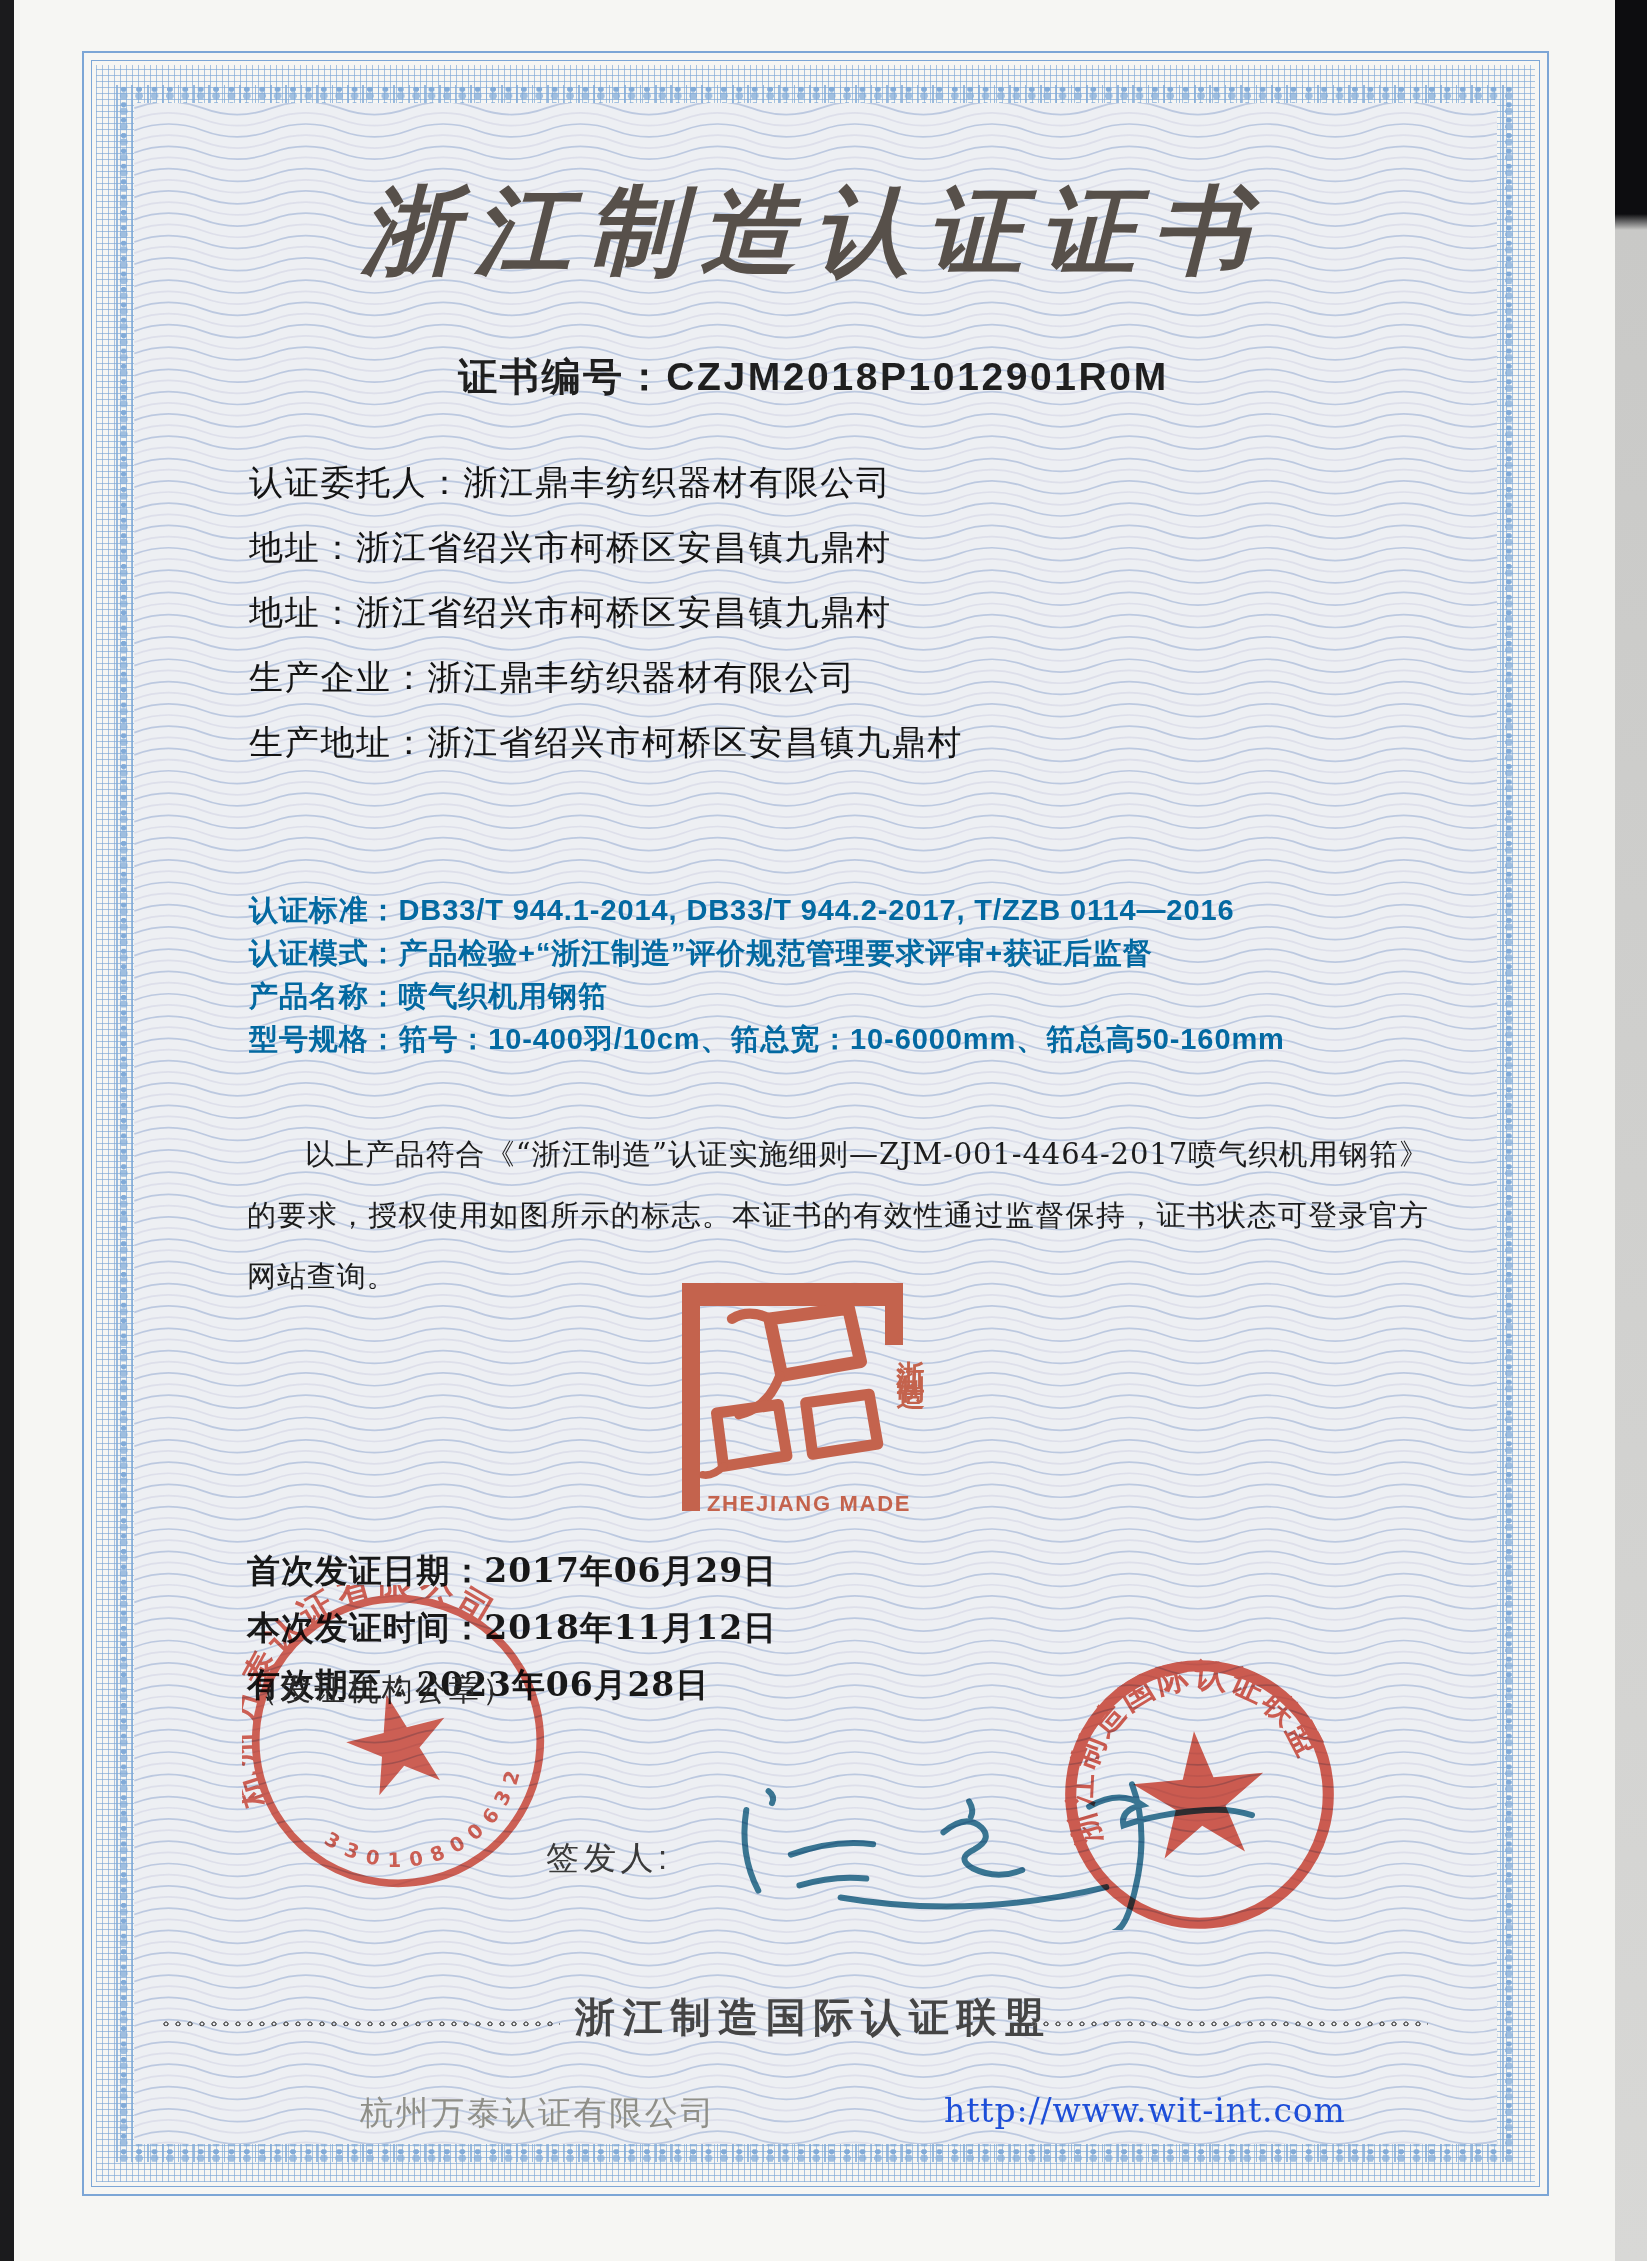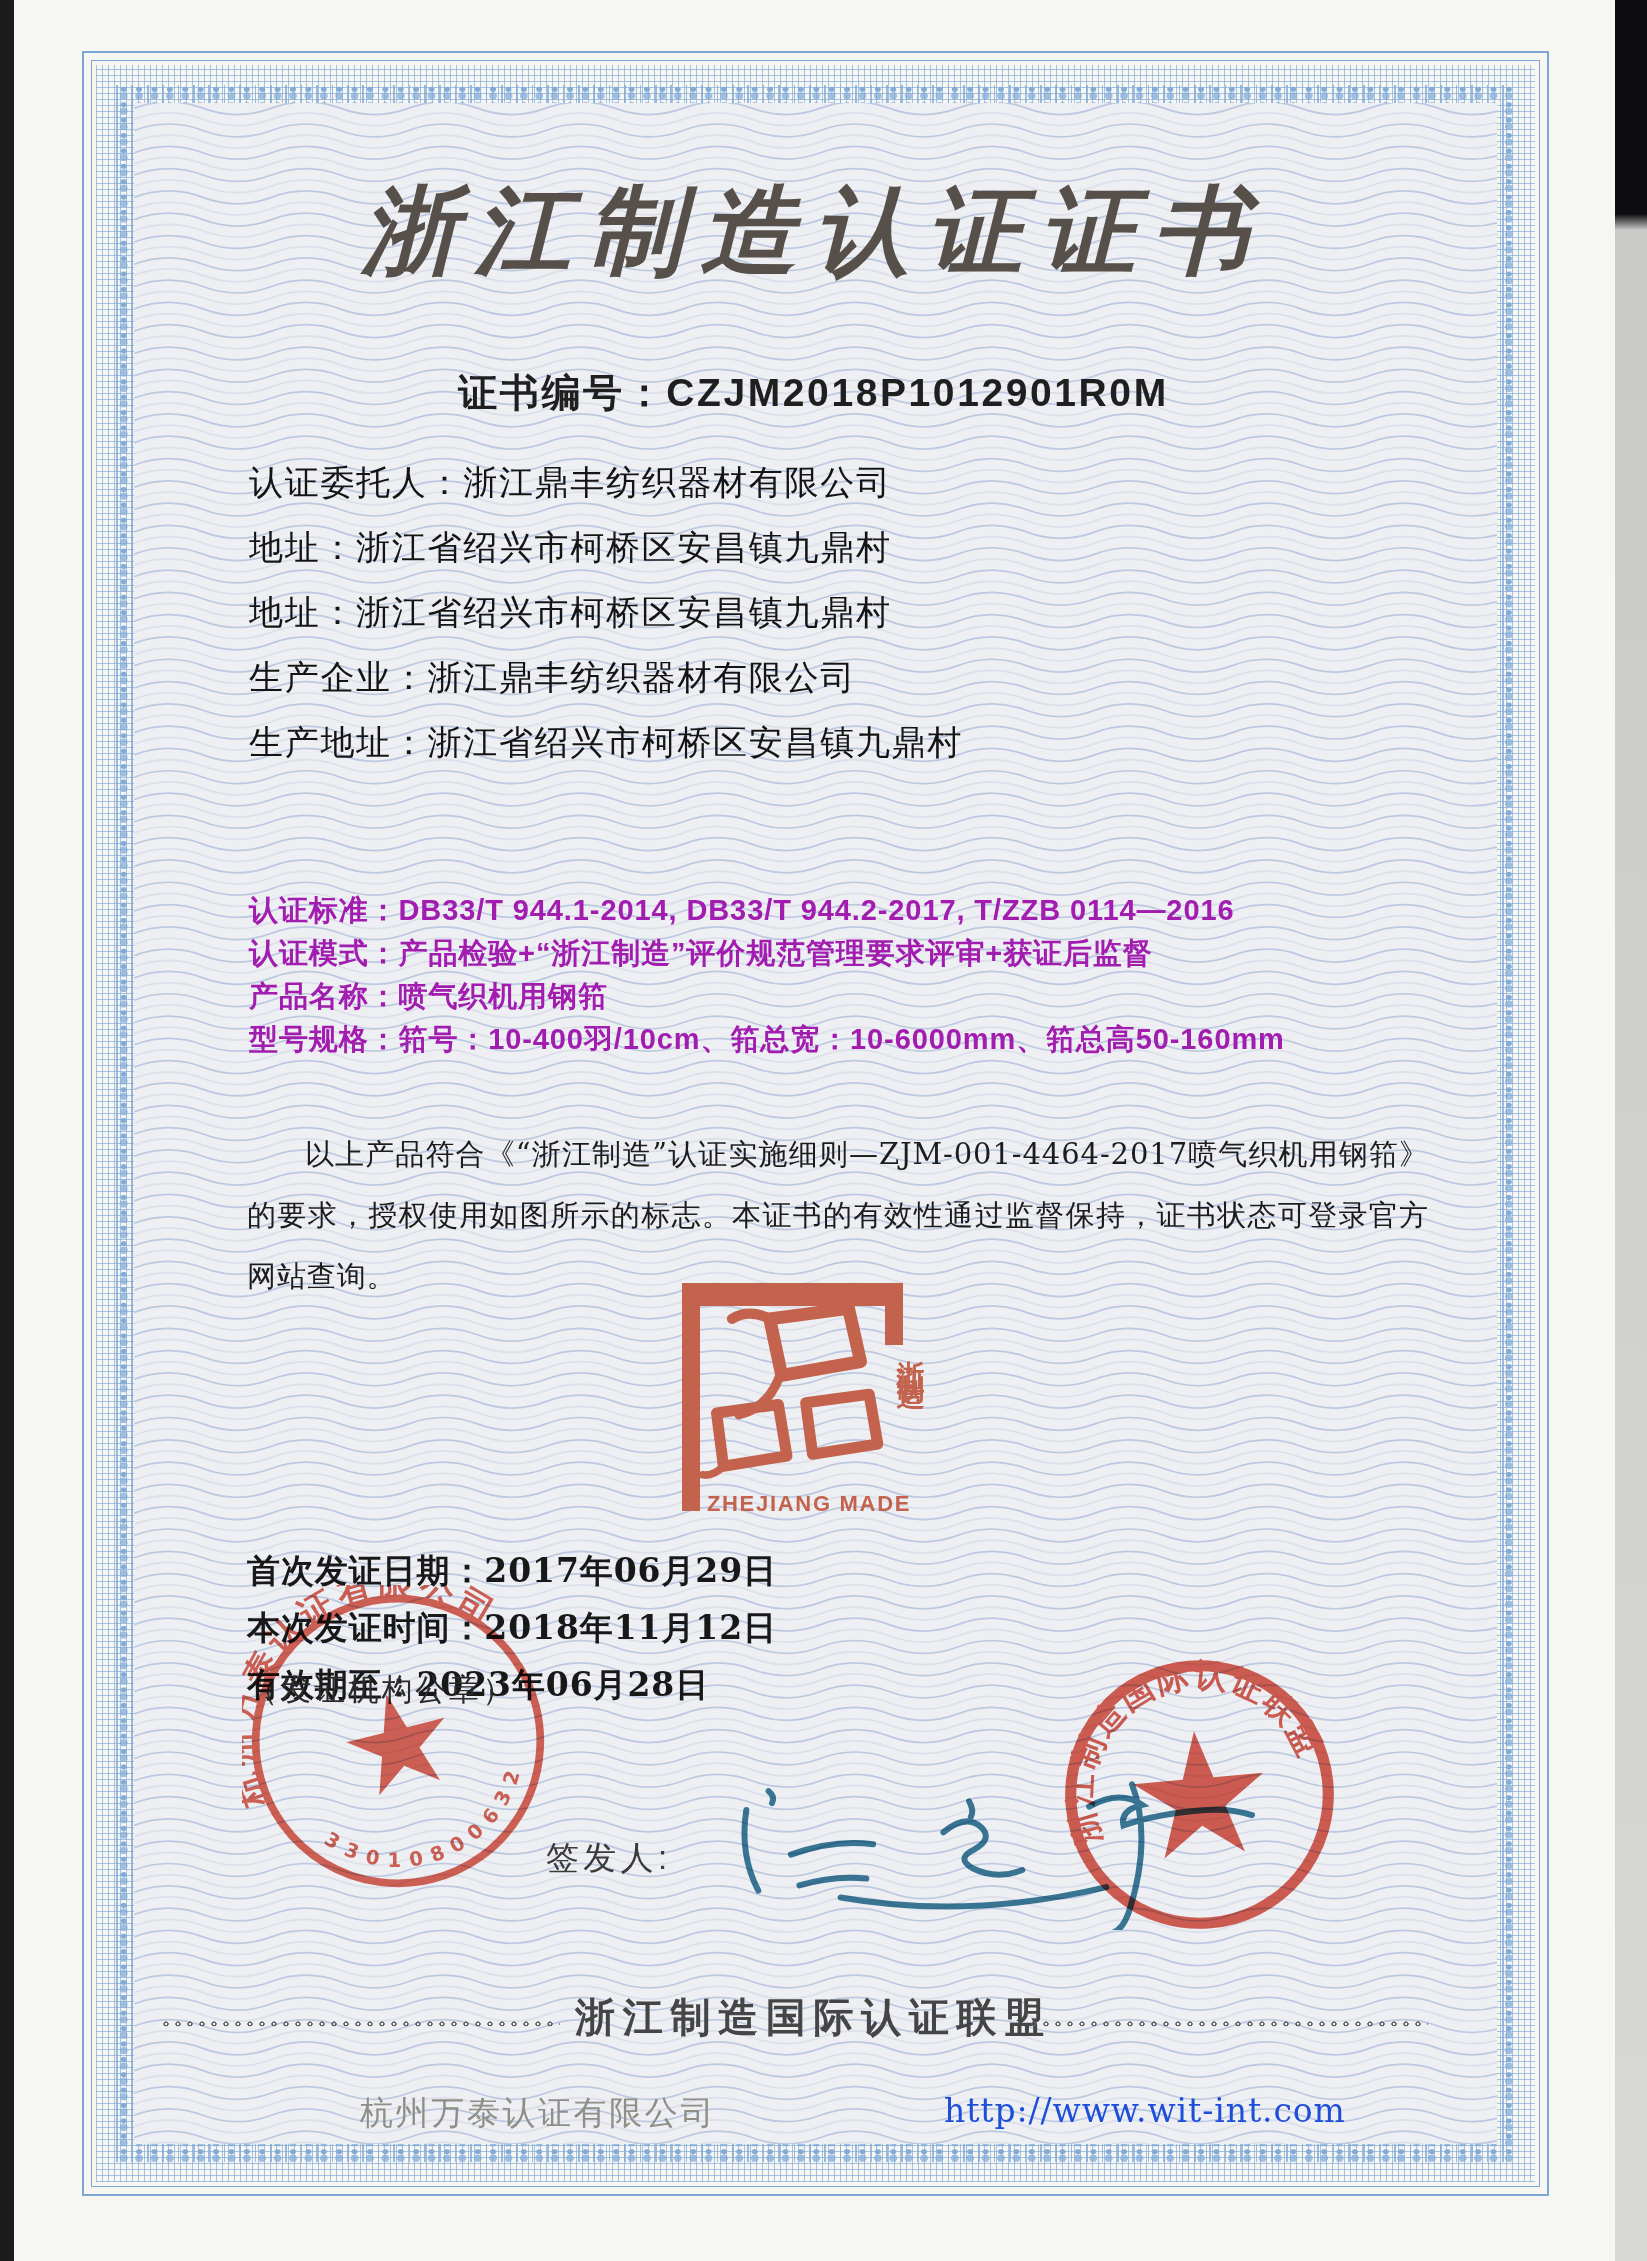--- a/index.html
+++ b/index.html
@@ -24,25 +24,25 @@
       repeating-linear-gradient(90deg, rgba(130,171,216,.8) 0 1.7px, rgba(130,171,216,0) 1.7px 15.4px);
     background-size:15.4px 15.4px,15.4px 15.4px,auto;}
   #interior{position:absolute;inset:50px;background:#edeff3;overflow:hidden;}
   #wavesvg{position:absolute;left:0;top:0;}
   
   #content{position:absolute;left:0;top:0;width:1647px;height:2261px;}
   .abs{position:absolute;}
   #title{left:82px;top:168px;width:1463px;text-align:center;
     font-family:"DejaVu Serif","Liberation Serif",serif;font-style:italic;font-weight:700;
     font-size:96px;letter-spacing:17px;color:#57504a;white-space:nowrap;}
-  #certno{left:82px;top:366px;width:1463px;text-align:center;font-size:39px;font-weight:700;
+  #certno{left:82px;top:350px;width:1463px;text-align:center;font-size:39px;font-weight:700;
     letter-spacing:2.6px;color:#1f1f1f;white-space:nowrap;}
   #parties{left:249px;top:450px;font-size:34px;font-weight:400;color:#141414;}
   #parties .row{height:65px;line-height:65px;white-space:nowrap;letter-spacing:1.7px;}
-  #details{left:249px;top:889px;font-size:29px;font-weight:700;color:#a21caf;}
+  #details{left:249px;top:889px;font-size:29px;font-weight:700;color:#0369a1;}
   #details .row{height:43px;line-height:43px;white-space:nowrap;letter-spacing:0.9px;}
   #statement{left:247px;top:1124px;width:1182px;font-family:"DejaVu Serif","Liberation Serif",serif;
     font-size:29px;line-height:61px;color:#1c1c1c;text-align:justify;text-indent:2em;letter-spacing:0.9px;}
   
   #logo{left:682px;top:1283px;width:259px;height:244px;padding-left:6px;}
   #logo .bar{position:absolute;background:#c4634d;}
   #logo-bar-top{left:0;top:0;width:221px;height:23px;}
   #logo-bar-left{left:0;top:0;width:18px;height:228px;}
   #logo-bar-right{left:203px;top:23px;width:18px;height:39px;}
   #logo-side{position:absolute;left:209px;top:55px;writing-mode:vertical-rl;

